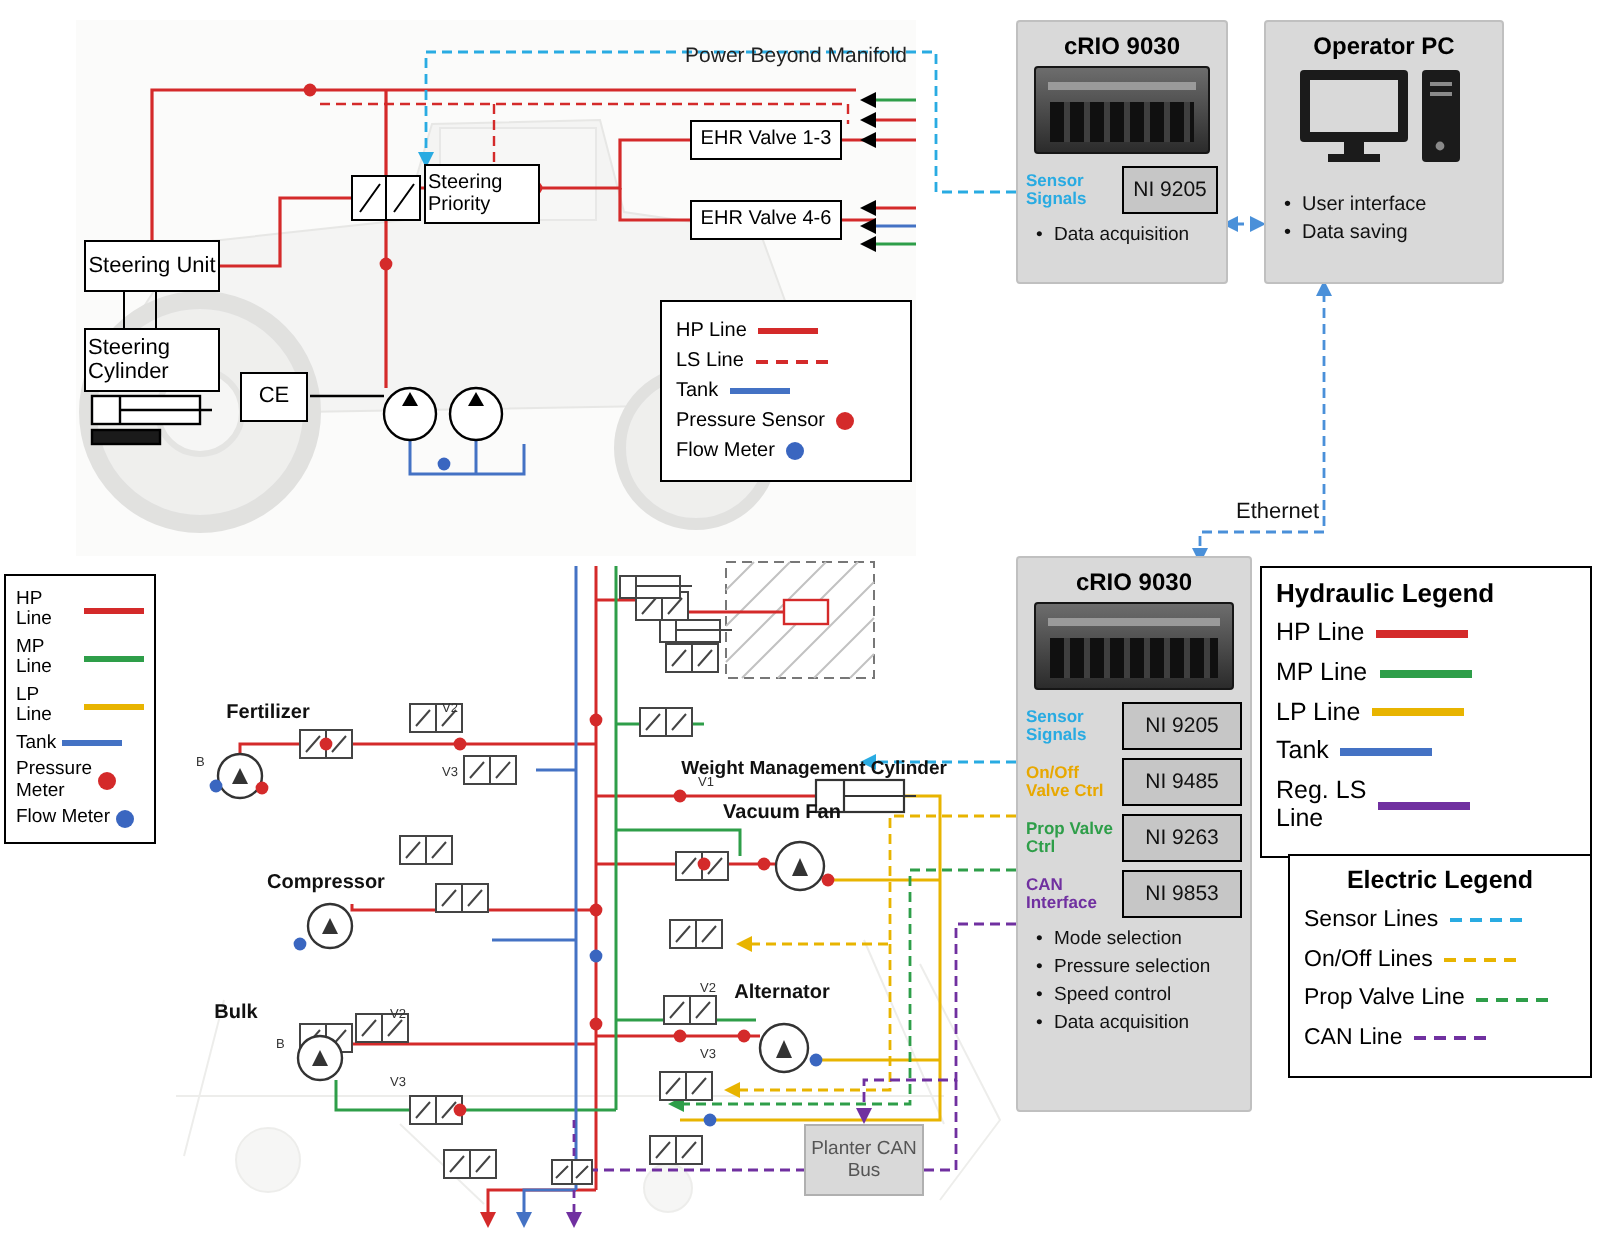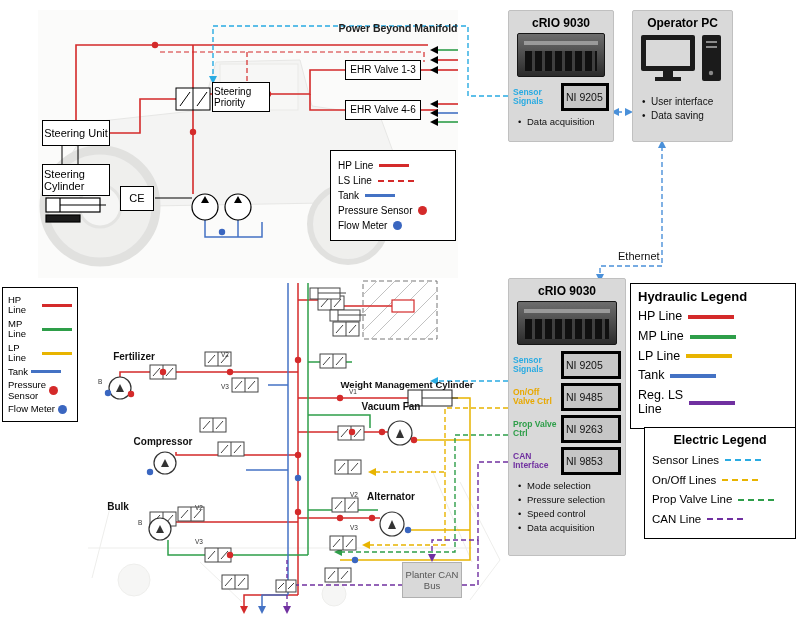--- a/index.html
+++ b/index.html
@@ -12,22 +12,22 @@
   .lab{position:absolute;font-weight:bold;font-size:10px;text-align:center;line-height:1.15;color:#111}
   .panel{position:absolute;background:#d9d9d9;border:1px solid #c0c0c0;padding:4px;border-radius:2px}
   .panel h3{font-size:12px;text-align:center;font-weight:bold;margin:1px 0 3px;color:#000}
   .device{height:44px;margin:2px 4px 6px;background:linear-gradient(180deg,#6d6d6d,#2b2b2b);
           border:1px solid #161616;position:relative;border-radius:2px}
   .device:before{content:"";position:absolute;left:6px;right:6px;top:7px;height:4px;background:#9a9a9a}
   .device .slots{position:absolute;left:7px;right:7px;bottom:5px;top:17px;
           background:repeating-linear-gradient(90deg,#101010 0 7px,#3f3f3f 7px 10px)}
   .modrow{display:flex;align-items:center;margin:4px 0}
   .sig{font-size:8.5px;font-weight:bold;color:var(--c);width:48px;line-height:1.1;flex:none}
-  .mod{flex:1;background:#c6c6c6;border:3px solid #000000;font-size:10.5px;color:#111;
-       padding:5px 2px}
+  .mod{flex:1;background:#c6c6c6;border:1px solid #000000;font-size:10.5px;color:#111;
+       text-align:center;padding:5px 2px}
   .bullets{list-style:none;margin:5px 0 0 4px;font-size:9.5px;color:#111}
   .bullets li{margin:3px 0;padding-left:10px;position:relative;text-align:left}
   .bullets li:before{content:"\2022";position:absolute;left:1px}
   .legend{position:absolute;background:#fff;border:1.5px solid #000;padding:5px 7px}
   .legend .ltitle{font-weight:bold;margin-bottom:4px}
   .lrow{display:flex;align-items:center;justify-content:flex-start;margin:4px 0}
   .lbl{white-space:pre-line;line-height:1.1;color:#000}
   .sym{display:inline-block;flex:none;margin-left:6px}
   .sym.solid{width:30px;height:0;border-top:3px solid var(--c)}
   .sym.thick{width:46px;height:0;border-top:4px solid var(--c)}
@@ -349,21 +349,21 @@
   </g>
   <g fill="#3a66c0">
     <circle cx="108" cy="393" r="3.2"></circle>
         <circle cx="150" cy="472" r="3.2"></circle>
         <circle cx="298" cy="478" r="3.2"></circle>
     <circle cx="355" cy="560" r="3.2"></circle>
         <circle cx="408" cy="530" r="3.2"></circle>
   </g>
 </svg>
 
-<div class="lab" style="left:336px;top:22px;width:124px;font-weight:bold;font-size:10.5px;color:#222">Power Beyond Manifold</div>
+<div class="lab" style="left:336px;top:22px;width:124px;font-weight:normal;font-size:10.5px;color:#222">Power Beyond Manifold</div>
 
 <div class="box" style="left:42px;top:120px;width:68px;height:26px">Steering Unit</div>
 <div class="box" style="left:42px;top:164px;width:68px;height:32px">Steering Cylinder</div>
 <div class="box" style="left:120px;top:186px;width:34px;height:25px">CE</div>
 <div class="box" style="left:212px;top:82px;width:58px;height:30px;font-size:10px">Steering Priority</div>
 <div class="box" style="left:345px;top:60px;width:76px;height:20px;font-size:10px">EHR Valve 1-3</div>
 <div class="box" style="left:345px;top:100px;width:76px;height:20px;font-size:10px">EHR Valve 4-6</div>
 
 <div class="legend" style="left:330px;top:150px;width:126px;font-size:10px">
 
@@ -404,21 +404,21 @@
         <span class="sig" style="--c: #29abe2;">Sensor Signals</span>
         <span class="mod">NI 9205</span>
       </div>
     </div>
   <ul class="bullets">
 
   <li>Data acquisition</li>
       </ul>
 </div>
 
-<div class="panel" style="left:632px;top:10px;width:101px;height:132px">
+<div class="panel" style="left:632px;top:10px;width:120px;height:132px">
   <h3>Operator PC</h3>
   <div style="text-align:center;margin:2px 0 4px">
     <svg width="88" height="54" viewBox="0 0 88 54">
       <rect x="2" y="2" width="54" height="36" rx="2" fill="#1b1b1b"></rect>
       <rect x="7" y="7" width="44" height="26" fill="#d9d9d9"></rect>
       <rect x="24" y="38" width="10" height="6" fill="#1b1b1b"></rect>
       <rect x="16" y="44" width="26" height="4" fill="#1b1b1b"></rect>
       <rect x="63" y="2" width="19" height="46" rx="2" fill="#1b1b1b"></rect>
       <rect x="67" y="8" width="11" height="2" fill="#8a8a8a"></rect>
       <rect x="67" y="13" width="11" height="2" fill="#8a8a8a"></rect>
@@ -451,21 +451,21 @@
       <span class="sym solid" style="margin-left: 3px; --c: #e8b400;"></span>
     </div>
 
     <div class="lrow" style="margin:3px 0">
       <span class="lbl">Tank</span>
       <span class="sym solid" style="margin-left: 3px; --c: #4472c4;"></span>
     </div>
 
     <div class="lrow" style="margin:3px 0">
       <span class="lbl">Pressure
-Sensor</span>
+Meter</span>
       <span class="sym dot" style="margin-left: 3px; --c: #d42a2a;"></span>
     </div>
 
     <div class="lrow" style="margin:3px 0">
       <span class="lbl">Flow Meter</span>
       <span class="sym dot" style="margin-left: 3px; --c: #3a66c0;"></span>
     </div>
   </div>
 
 <div class="lab" style="left:102px;top:351px;width:64px">Fertilizer</div>

